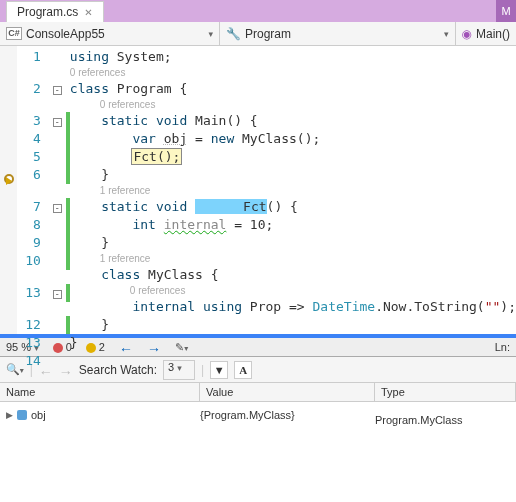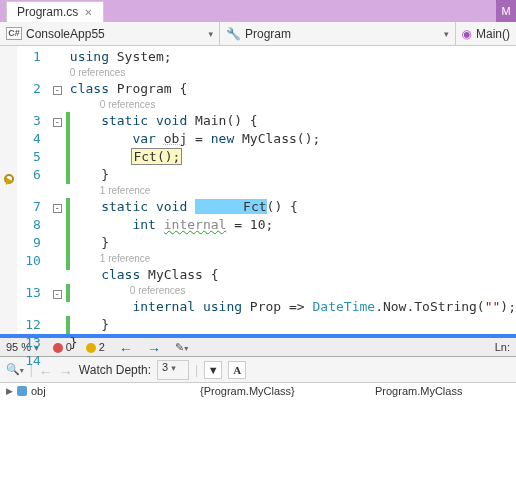--- a/index.html
+++ b/index.html
@@ -46,21 +46,21 @@
   .watch-title { background: #f0d69a; padding: 4px 8px; font-size: 12px; color: #444; border-bottom:1px solid #d8b468; }
   .watch-tools { background: #f5f5f5; display: flex; align-items: center; height: 26px; padding: 0 6px; gap: 6px; border-bottom: 1px solid #ccc; }
   .watch-tools input { flex: 0 0 190px; border: 1px solid #ccc; padding: 2px 4px; font-size: 11px; height: 20px; }
   .watch-tools .sd-input { width: 32px; border: 1px solid #ccc; height: 20px; padding: 0 4px; font-size: 11px; }
   .watch-header { display: flex; background: #f5f5f5; border-bottom: 1px solid #ccc; }
   .watch-header > div { padding: 3px 6px; border-right: 1px solid #ccc; font-size: 11px; }
   .wh-name { width: 200px; } .wh-val { width: 175px; } .wh-type { flex: 1; }
   .watch-row { display: flex; padding: 2px 6px; align-items:center; font-size:11px; }
   .watch-row .wr-name { width: 194px; display:flex; align-items:center; gap:4px; }
   .watch-row .wr-val { width: 175px; }
-  .watch-row .wr-type { flex: 1; }
+  .watch-row .wr-type { flex: 1; margin-top: 10px; }
   .tri { color: #666; font-size: 9px; }
   .objicon { width:10px;height:10px;background:#5aa0d8;border-radius:2px;display:inline-block; }
   .ghost { color: #aaa; font-style: italic; padding: 2px 26px; font-size: 11px; }
   .sep { color:#ccc; }
   .titlebar-right { margin-left:auto; background:#a669b8; color:#fff; width:20px; text-align:center; height:22px; line-height:22px; font-size:11px; }
   svg { display:block; }
   .filter-btn { border:1px solid #ccc; width:18px; height:18px; display:flex; align-items:center; justify-content:center; font-size:11px; background:#fff;}
   .cursor-svg { position:absolute; pointer-events:none; }
 </style>
 </head>
@@ -195,25 +195,30 @@
   <span style="flex:1"></span>
   <span>Ln:</span>
 </div>
 
 <div class="watch-panel">
   <div class="watch-tools">
     <span style="font-size:11px;">🔍<span class="chev" style="font-size:8px;">▾</span></span>
     <span class="sep">|</span>
     <span class="arrow-btn" style="color:#bbb;">←</span>
     <span class="arrow-btn" style="color:#bbb;">→</span>
-    <span>Watch Depth:</span>
+    <span>Search Watch:</span>
     <span class="sd-input"><span>3</span> <span class="chev">▾</span></span>
     <span class="sep">|</span>
     <span class="filter-btn">▼</span>
     <span class="filter-btn" style="font-family:serif;font-weight:bold;">A</span>
+  </div>
+  <div class="watch-header">
+    <div class="wh-name">Name</div>
+    <div class="wh-val">Value</div>
+    <div class="wh-type">Type</div>
   </div>
   <div class="watch-row">
     <div class="wr-name">
       <span class="tri">▶</span>
       <span class="objicon"></span>
       <span>obj</span>
     </div>
     <div class="wr-val">{Program.MyClass}</div>
     <div class="wr-type">Program.MyClass</div>
   </div>

